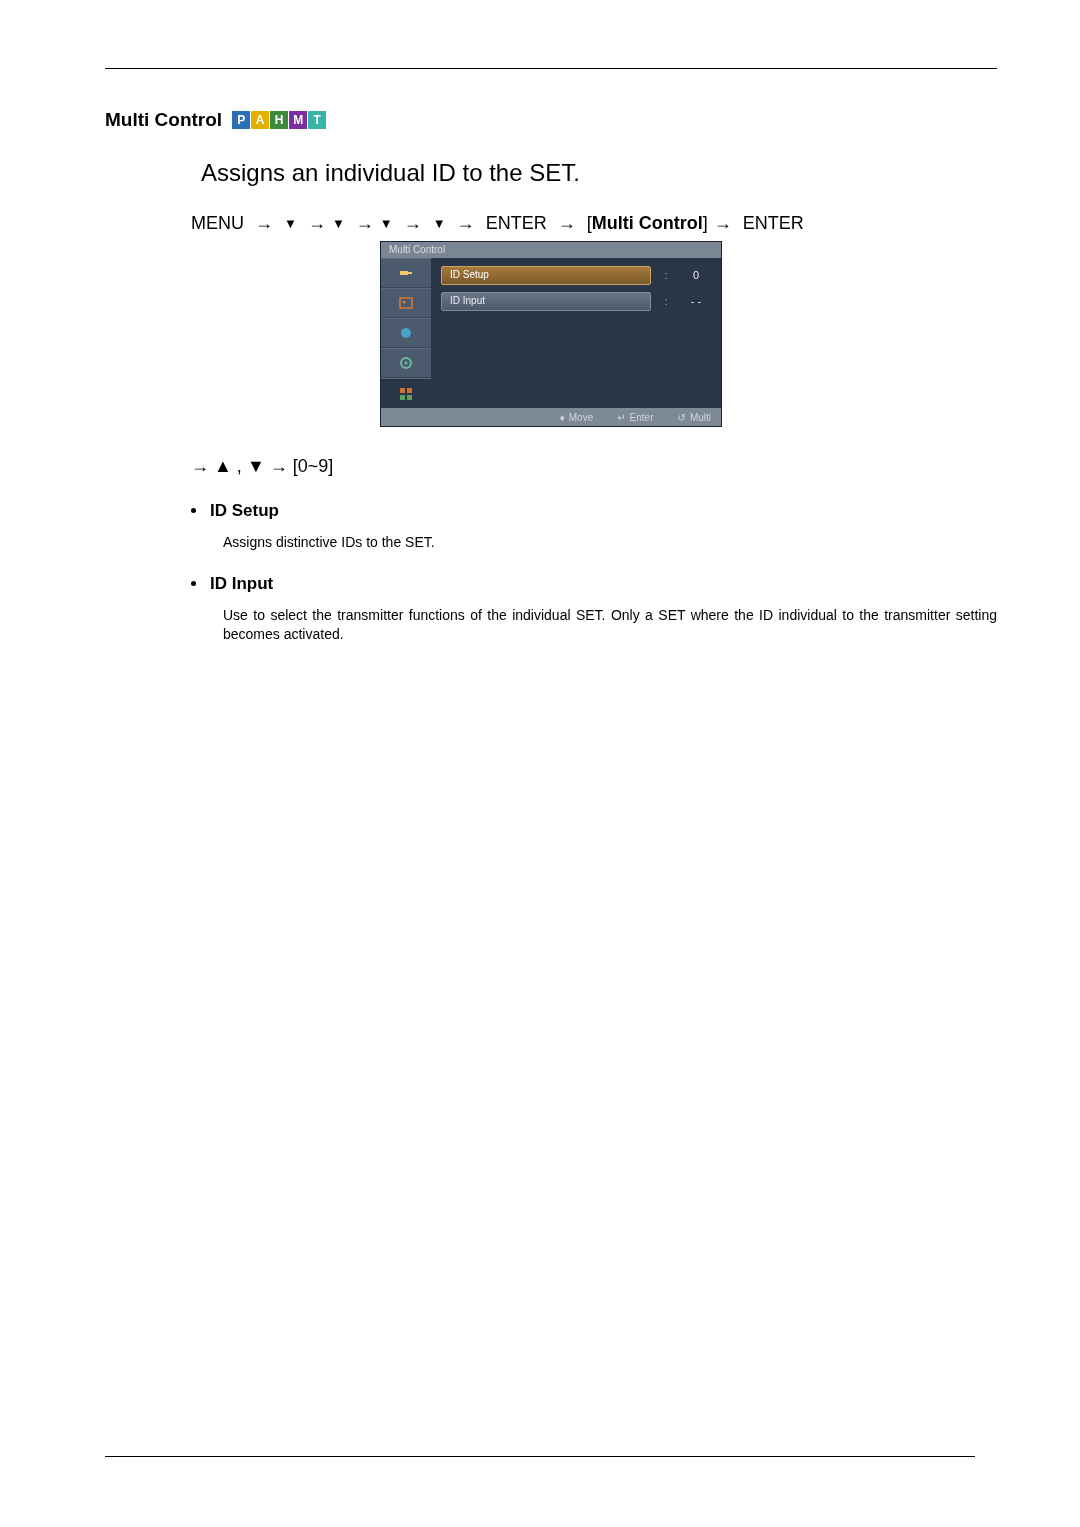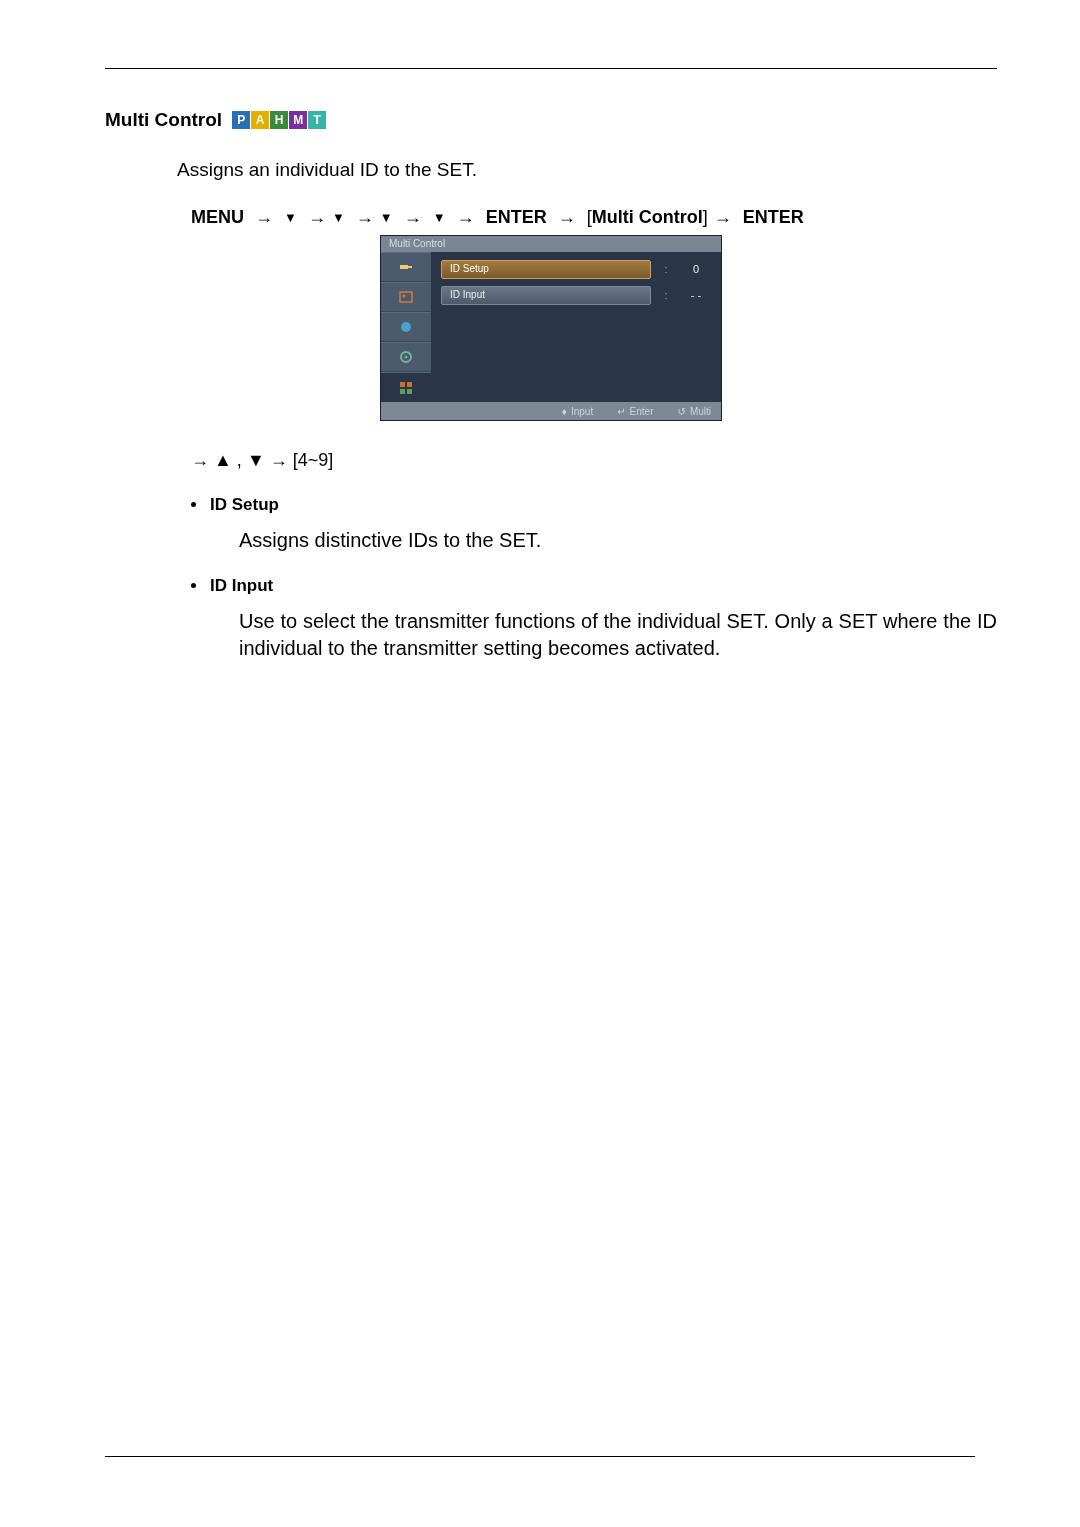--- a/index.html
+++ b/index.html
@@ -38,32 +38,32 @@
     align-items: center;
     justify-content: center;
     width: 18px;
     height: 18px;
     font-size: 12px;
     font-weight: bold;
     color: #ffffff;
     margin-right: 1px;
   }
   .intro-line {
-    font-size: 19px;
-    margin-left: 72px;
+    font-size: 24px;
+    margin-left: 96px;
     margin-bottom: 26px;
   }
   .nav-path {
     font-size: 18px;
     margin-left: 86px;
     margin-bottom: 8px;
   }
   .nav-path .arrow { margin: 0 6px; }
   .nav-path .tri { font-size: 13px; vertical-align: 1px; }
-  .nav-path .menu-word { font-weight: bold; }
+  .nav-path .menu-word { font-weight: normal; }
   .nav-path .bold-bracket { font-weight: bold; }
 
   
   .osd-wrap {
     width: 340px;
     margin: 0 auto 30px auto;
   }
   .osd {
     width: 340px;
     font-size: 11px;
@@ -166,22 +166,22 @@
     display: flex;
     align-items: baseline;
     gap: 14px;
     margin-bottom: 12px;
   }
   .bullet-dot {
     width: 5px; height: 5px; background:#000; border-radius:50%;
     display:inline-block; position: relative; top:-3px;
   }
   .bullet-body {
-    font-size: 20px;
-    margin-left: 48px;
+    font-size: 14px;
+    margin-left: 32px;
     line-height: 1.35;
     text-align: justify;
   }
   .bottom-rule {
     position: absolute;
     left: 105px;
     right: 105px;
     bottom: 70px;
     border-top: 1.5px solid #000;
   }
@@ -266,41 +266,41 @@
           <div class="osd-row">
             <div class="osd-row-label">ID Input</div>
             <div class="osd-row-sep">:</div>
             <div class="osd-row-val">- -</div>
           </div>
         </div>
       </div>
       <div class="osd-footer">
         <span class="osd-footer-item">
             <span>♦</span>
-            <span>Input</span>
+            <span>Move</span>
           </span>
         <span class="osd-footer-item">
             <span>↵</span>
             <span>Enter</span>
           </span>
         <span class="osd-footer-item">
             <span>↺</span>
             <span>Multi</span>
           </span>
       </div>
     </div>
   </div>
 
   <div class="post-nav">
     <span class="arrow">→</span>
     <span class="tri">▲</span>
     <span> , </span>
     <span class="tri">▼</span>
     <span class="arrow">→</span>
-    <span>[4~9]</span>
+    <span>[0~9]</span>
   </div>
 
   <div class="bullet-item">
     <div class="bullet-head">
       <span class="bullet-dot"></span>
       <span>ID Setup</span>
     </div>
     <div class="bullet-body">Assigns distinctive IDs to the SET.</div>
   </div>
 

